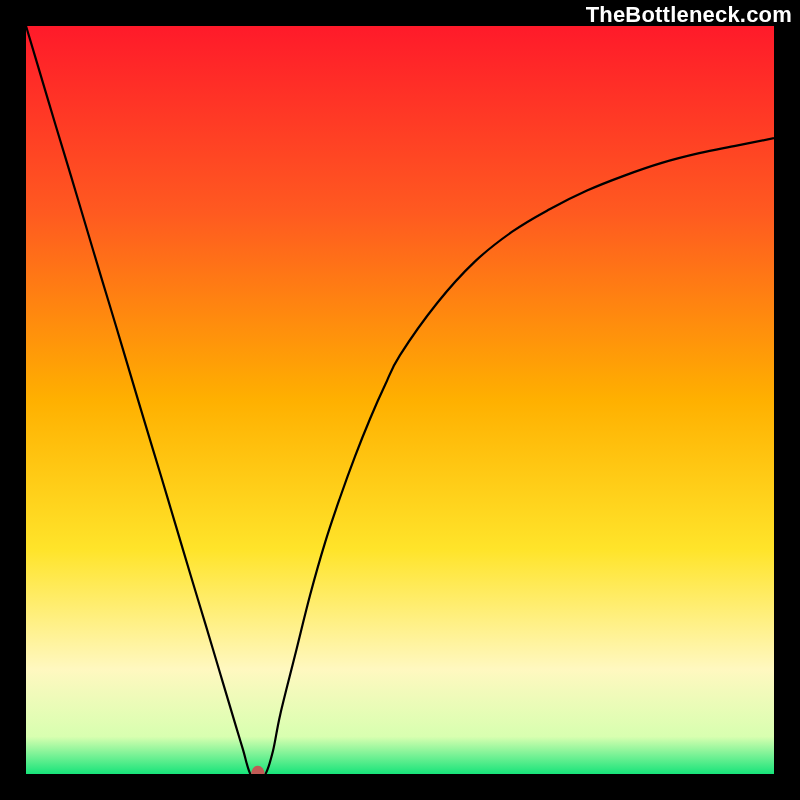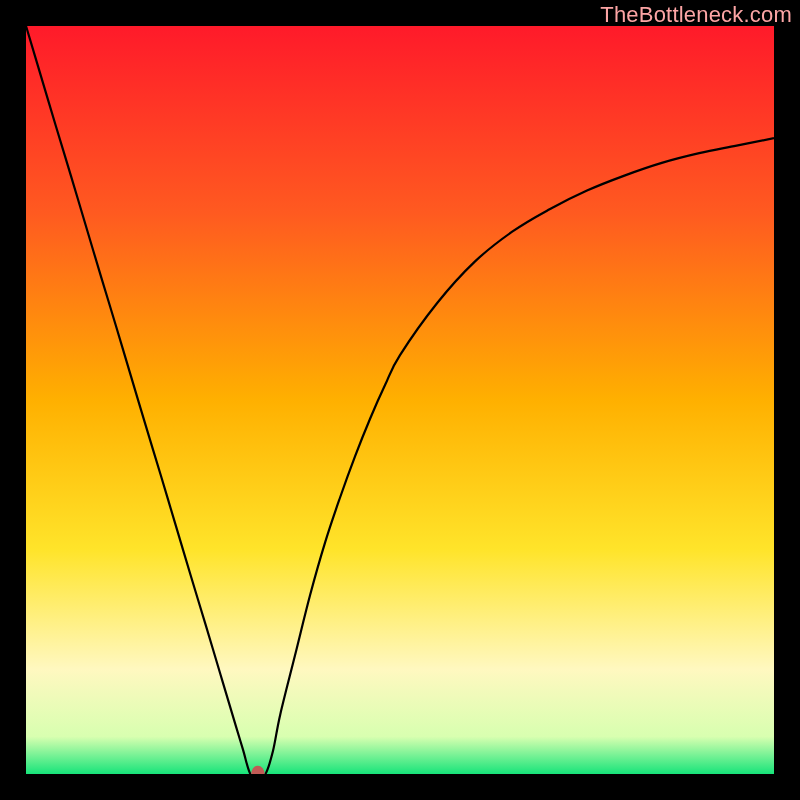--- a/index.html
+++ b/index.html
@@ -9,23 +9,24 @@
     width: 800px;
     height: 800px;
     background: #000;
   }
   .watermark {
     position: absolute;
     top: 2px;
     right: 8px;
     font-family: Arial, Helvetica, sans-serif;
     font-size: 22px;
-    color: #fca5a5;
+    color: #ffffff;
     letter-spacing: 0.2px;
     z-index: 10;
+    font-weight: bold;
   }
   .plot {
     position: absolute;
     left: 26px;
     top: 26px;
     width: 748px;
     height: 748px;
   }
   .plot svg { display: block; width: 100%; height: 100%; }
 </style>

